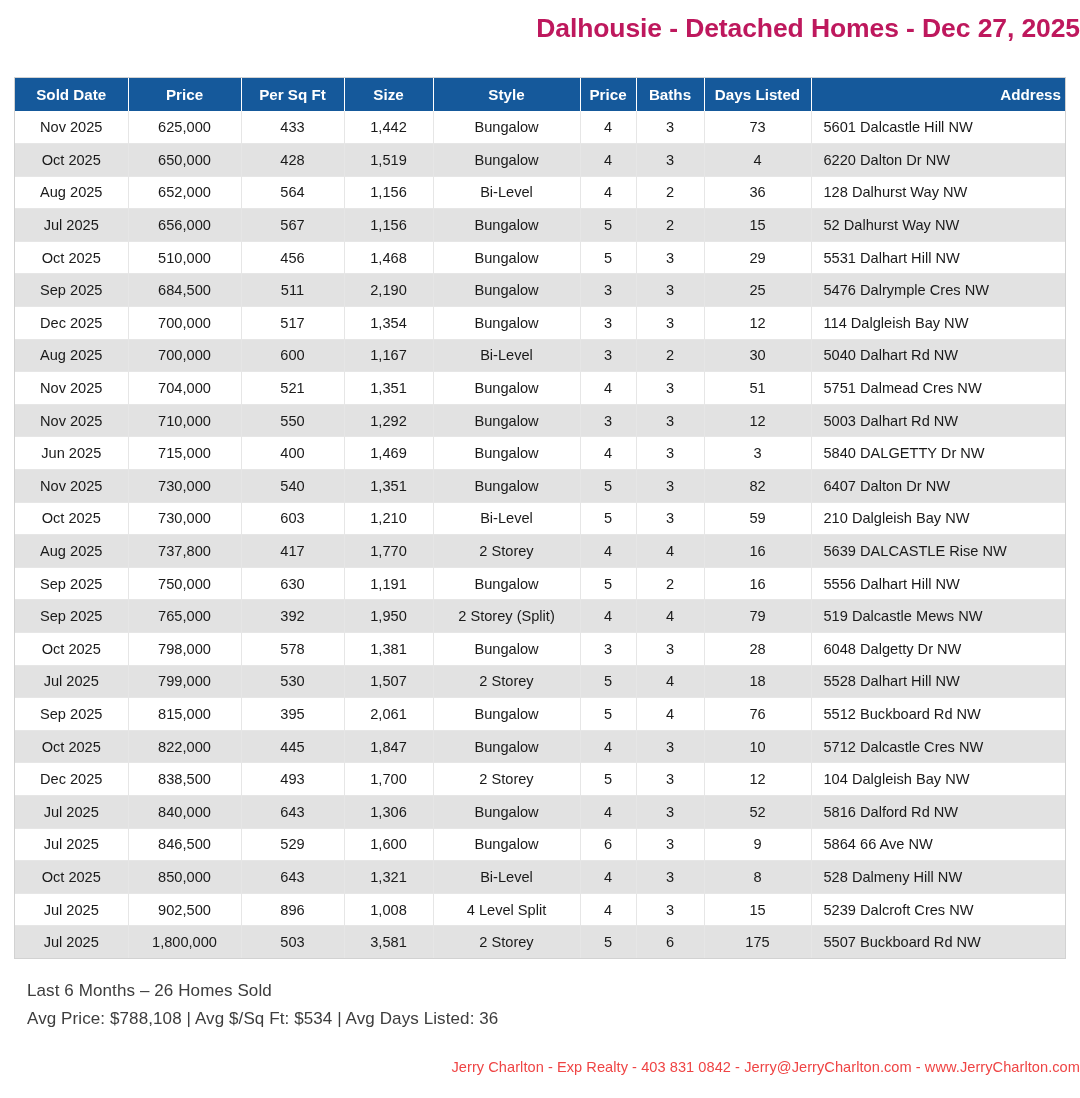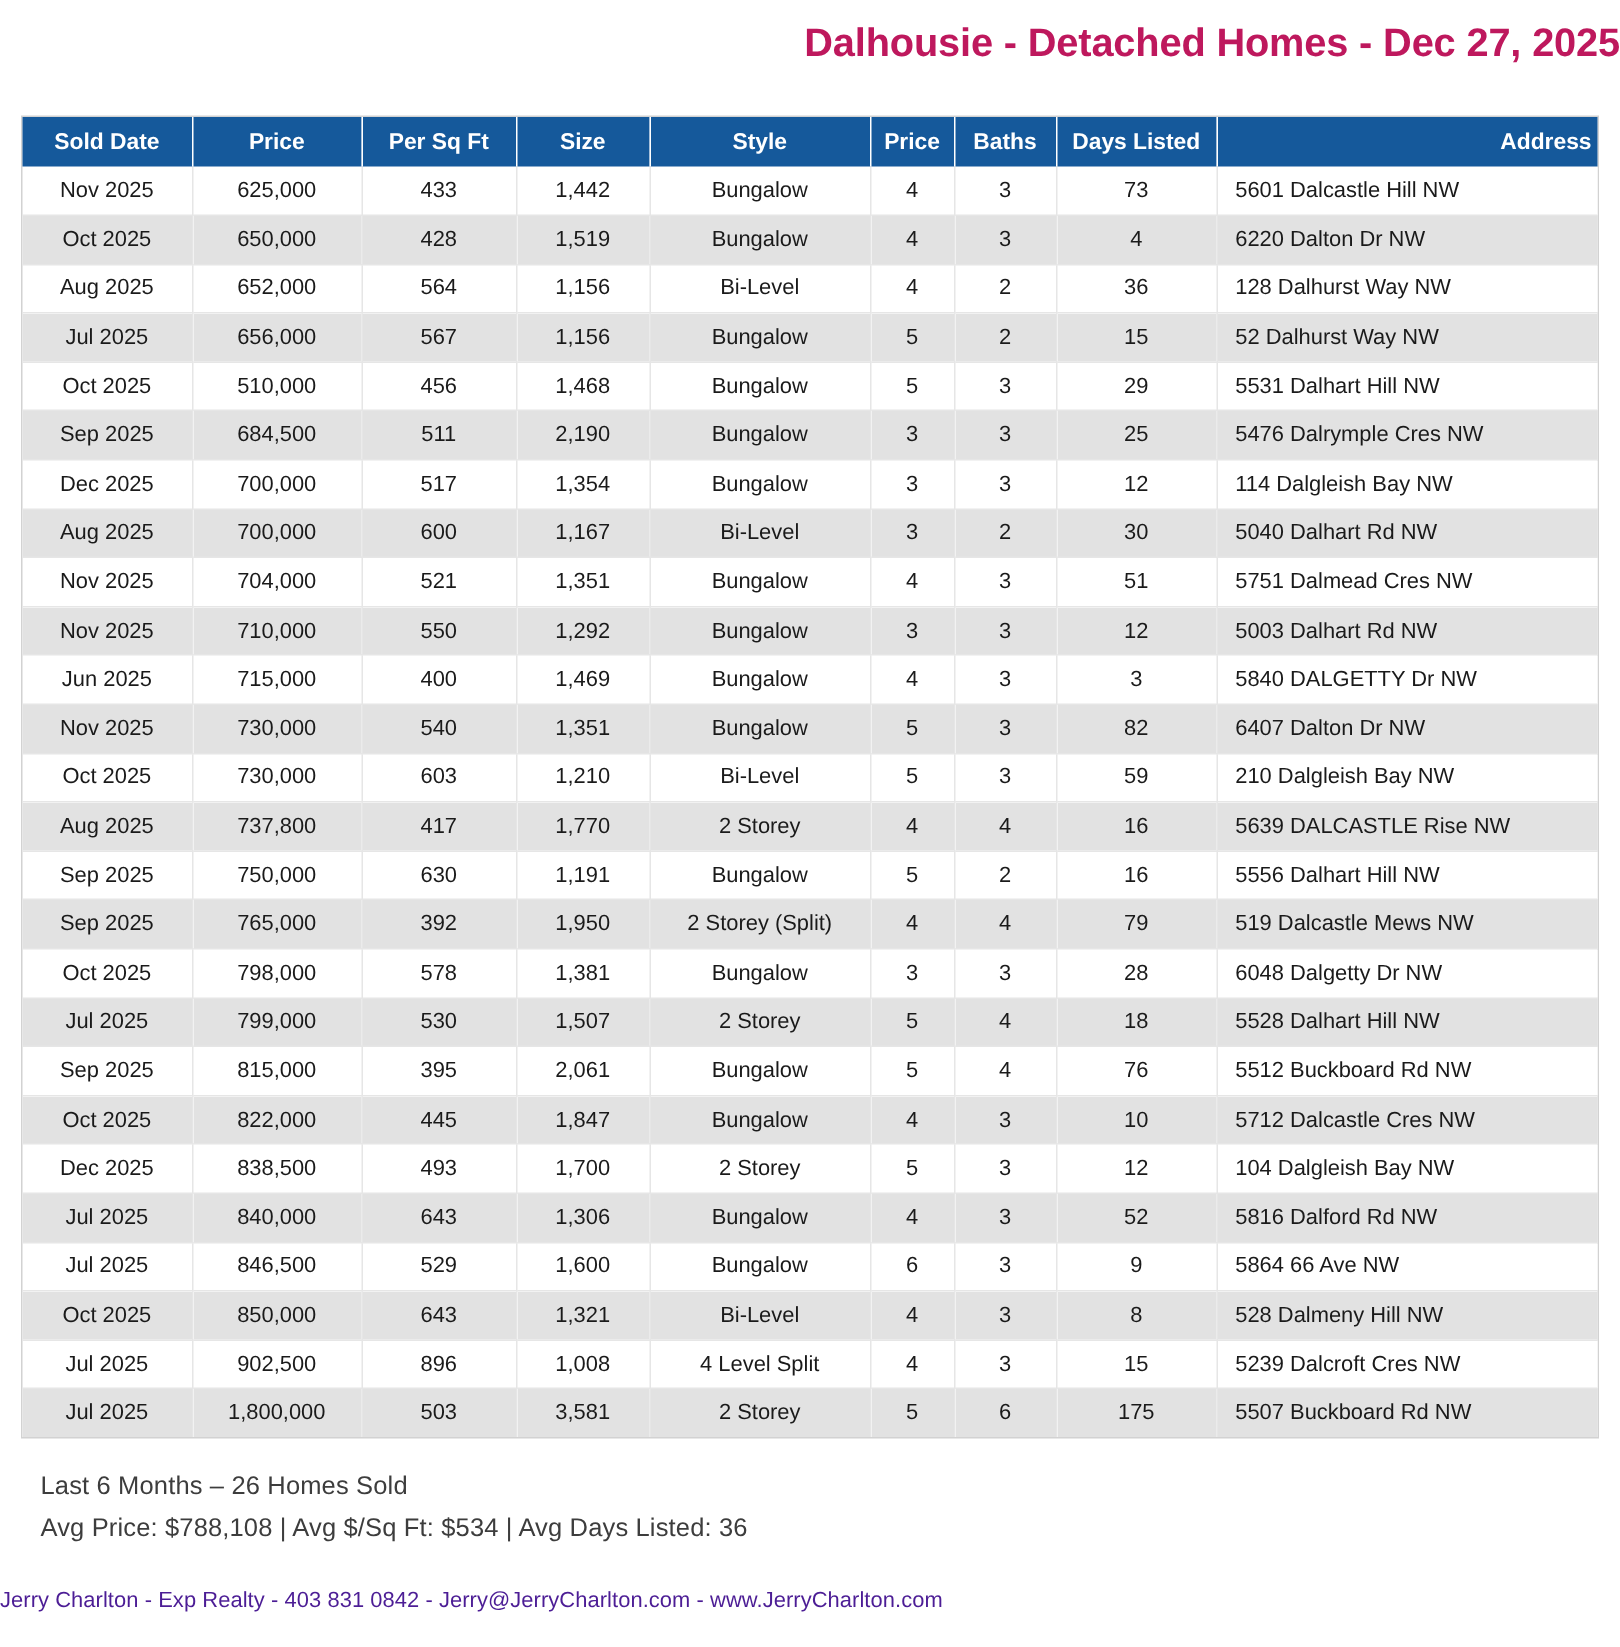--- a/index.html
+++ b/index.html
@@ -118,23 +118,23 @@
     white-space: nowrap;
     letter-spacing: 0.1px;
   }
 
   
   .attribution {
     position: absolute;
     left: 0;
     top: 1059px;
     width: 1080px;
-    text-align: left;
+    text-align: right;
     font-size: 14.6px;
-    color: #4c1d95;
+    color: #ef4444;
     white-space: nowrap;
     letter-spacing: 0.05px;
   }
 </style>
 </head>
 <body>
 
 <div id="page">
 
   <div class="page-title">Dalhousie - Detached Homes - Dec 27, 2025</div>

